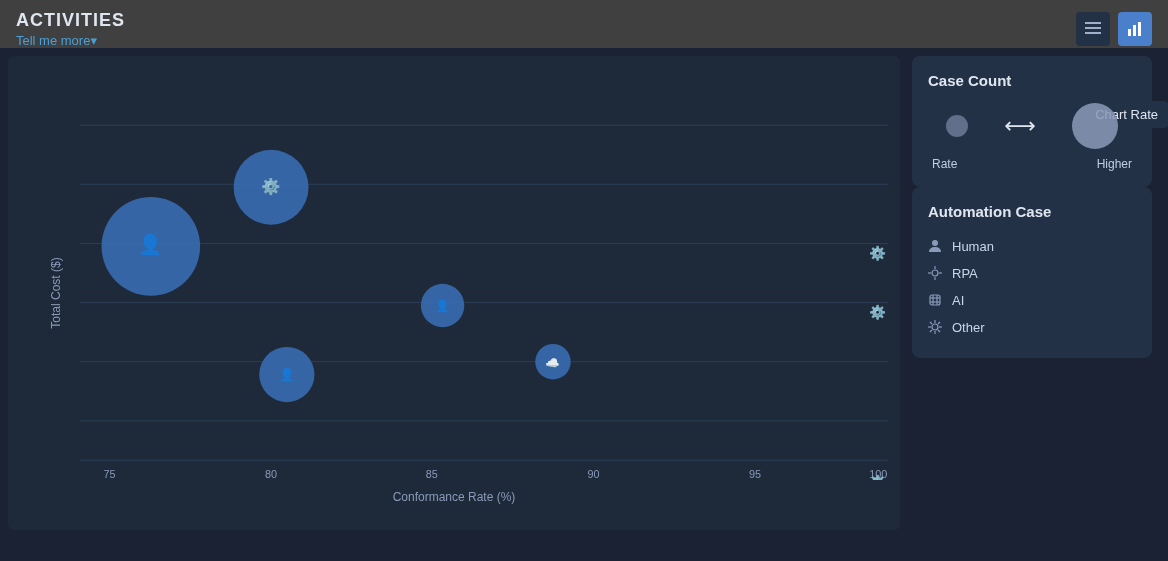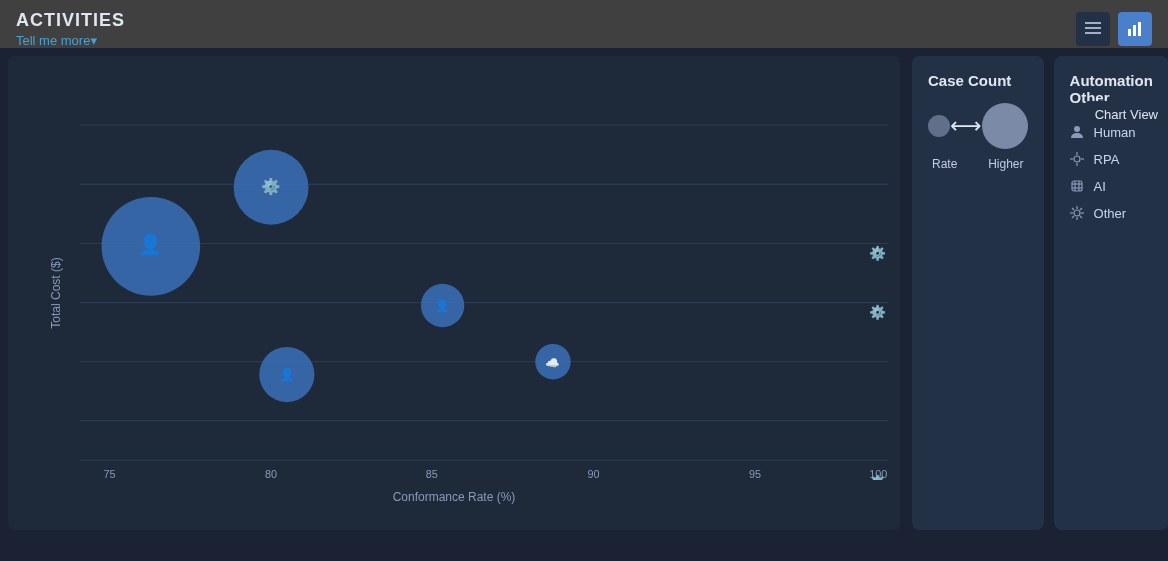--- a/index.html
+++ b/index.html
@@ -96,22 +96,21 @@
       font-size: 12px;
       color: #8a9ab8;
     }
     .chart-svg {
       width: 100%;
       height: 100%;
     }
     .sidebar {
       width: 240px;
       display: flex;
-      flex-direction: row;
-      gap: 10px;
+      flex-direction: column;
     }
     .sidebar-card {
       background: #233147;
       border-radius: 8px;
       padding: 16px;
     }
     .sidebar-card h3 {
       font-size: 15px;
       font-weight: 700;
       margin-bottom: 14px;
@@ -189,21 +188,21 @@
       <svg width="16" height="16" viewBox="0 0 16 16" fill="none">
         <rect x="1" y="8" width="3" height="7" fill="#fff"></rect>
         <rect x="6" y="4" width="3" height="11" fill="#fff"></rect>
         <rect x="11" y="1" width="3" height="14" fill="#fff"></rect>
       </svg>
     </button>
   </div>
 </div>
 
 <div style="position:relative;">
-  <div class="chart-view-label">Chart View</div>
+  <div class="chart-view-label">Chart Rate</div>
 </div>
 
 <div class="main">
 
   <div class="chart-container">
     <div class="y-axis-label">Total Cost ($)</div>
     <div class="x-axis-label">Conformance Rate (%)</div>
 
     <svg class="chart-svg" viewBox="0 0 820 420">
 
@@ -260,21 +259,21 @@
         <div class="arrow-line">⟷</div>
         <div class="bubble-large"></div>
       </div>
       <div class="bubble-labels">
         <span>Rate</span>
         <span>Higher</span>
       </div>
     </div>
 
     <div class="sidebar-card">
-      <h3>Automation Other</h3>
+      <h3>Automation Case</h3>
       <ul class="automation-list">
         <li>
           <span class="auto-icon">
             <svg width="14" height="14" viewBox="0 0 14 14" fill="#8a9ab8">
                 <circle cx="7" cy="4" r="3"></circle>
                 <path d="M1 13c0-3.3 2.7-5 6-5s6 1.7 6 5"></path>
               </svg>
           </span>
           <span>Human</span>
         </li>

